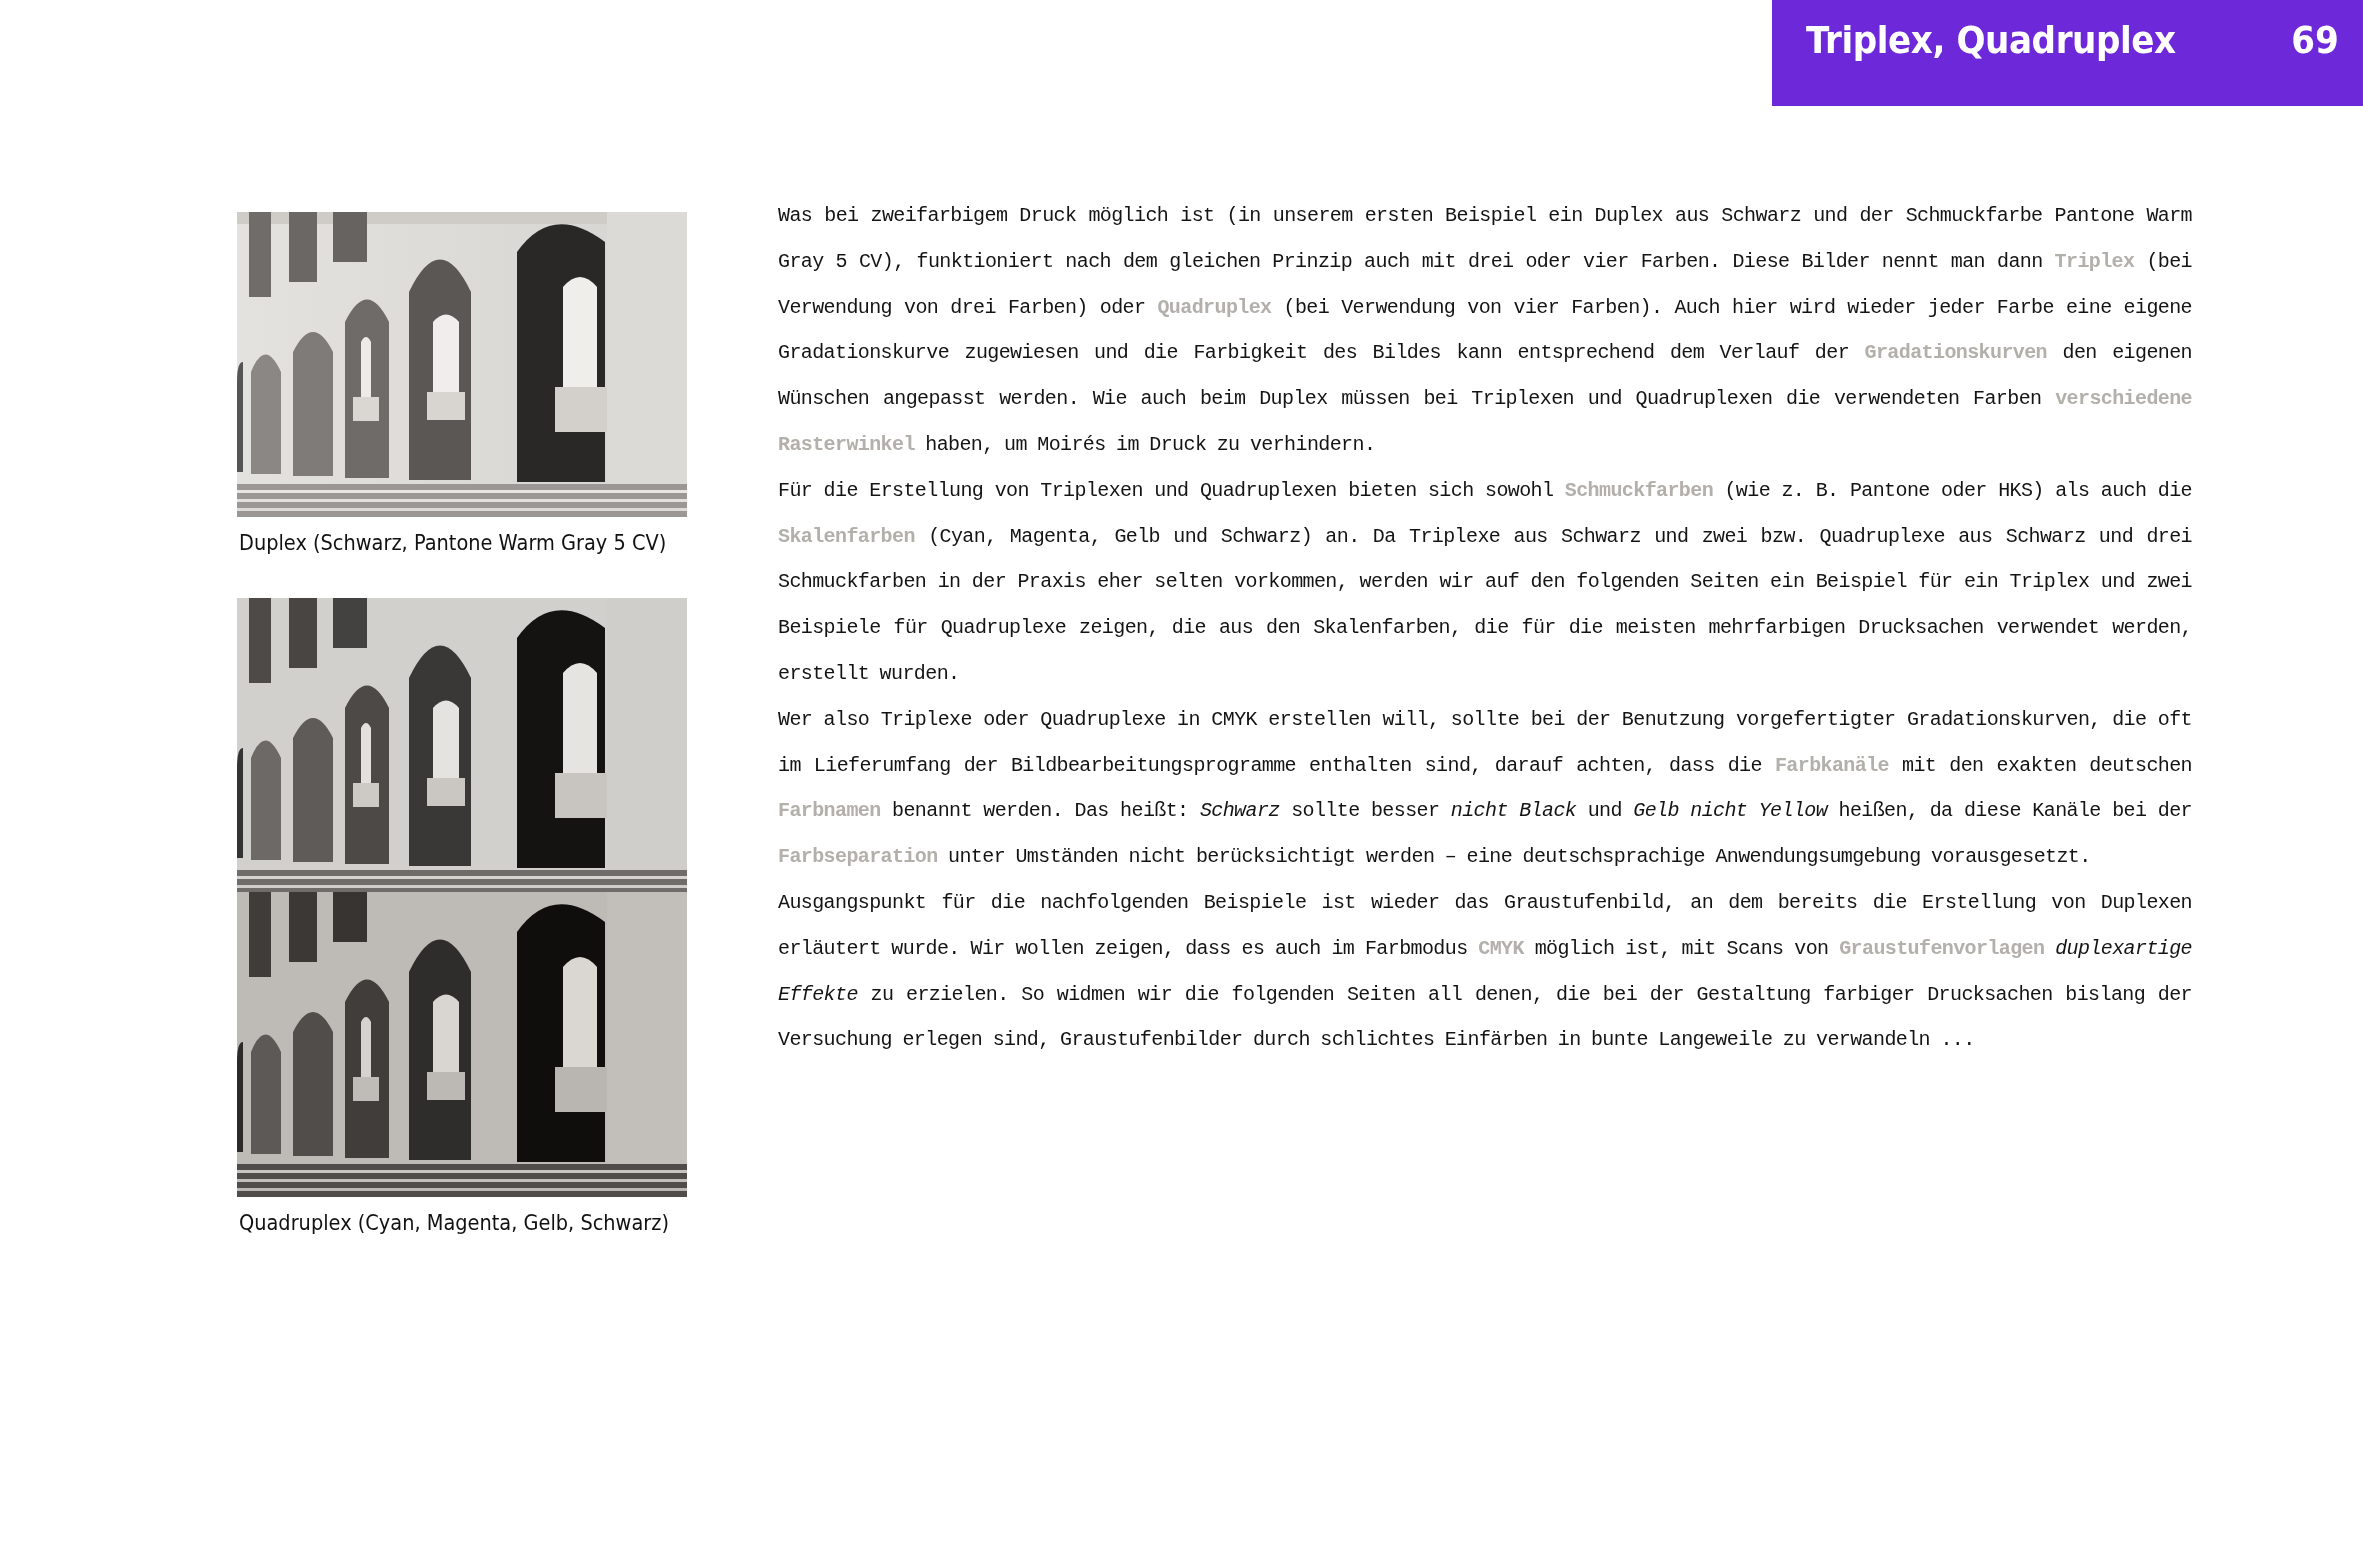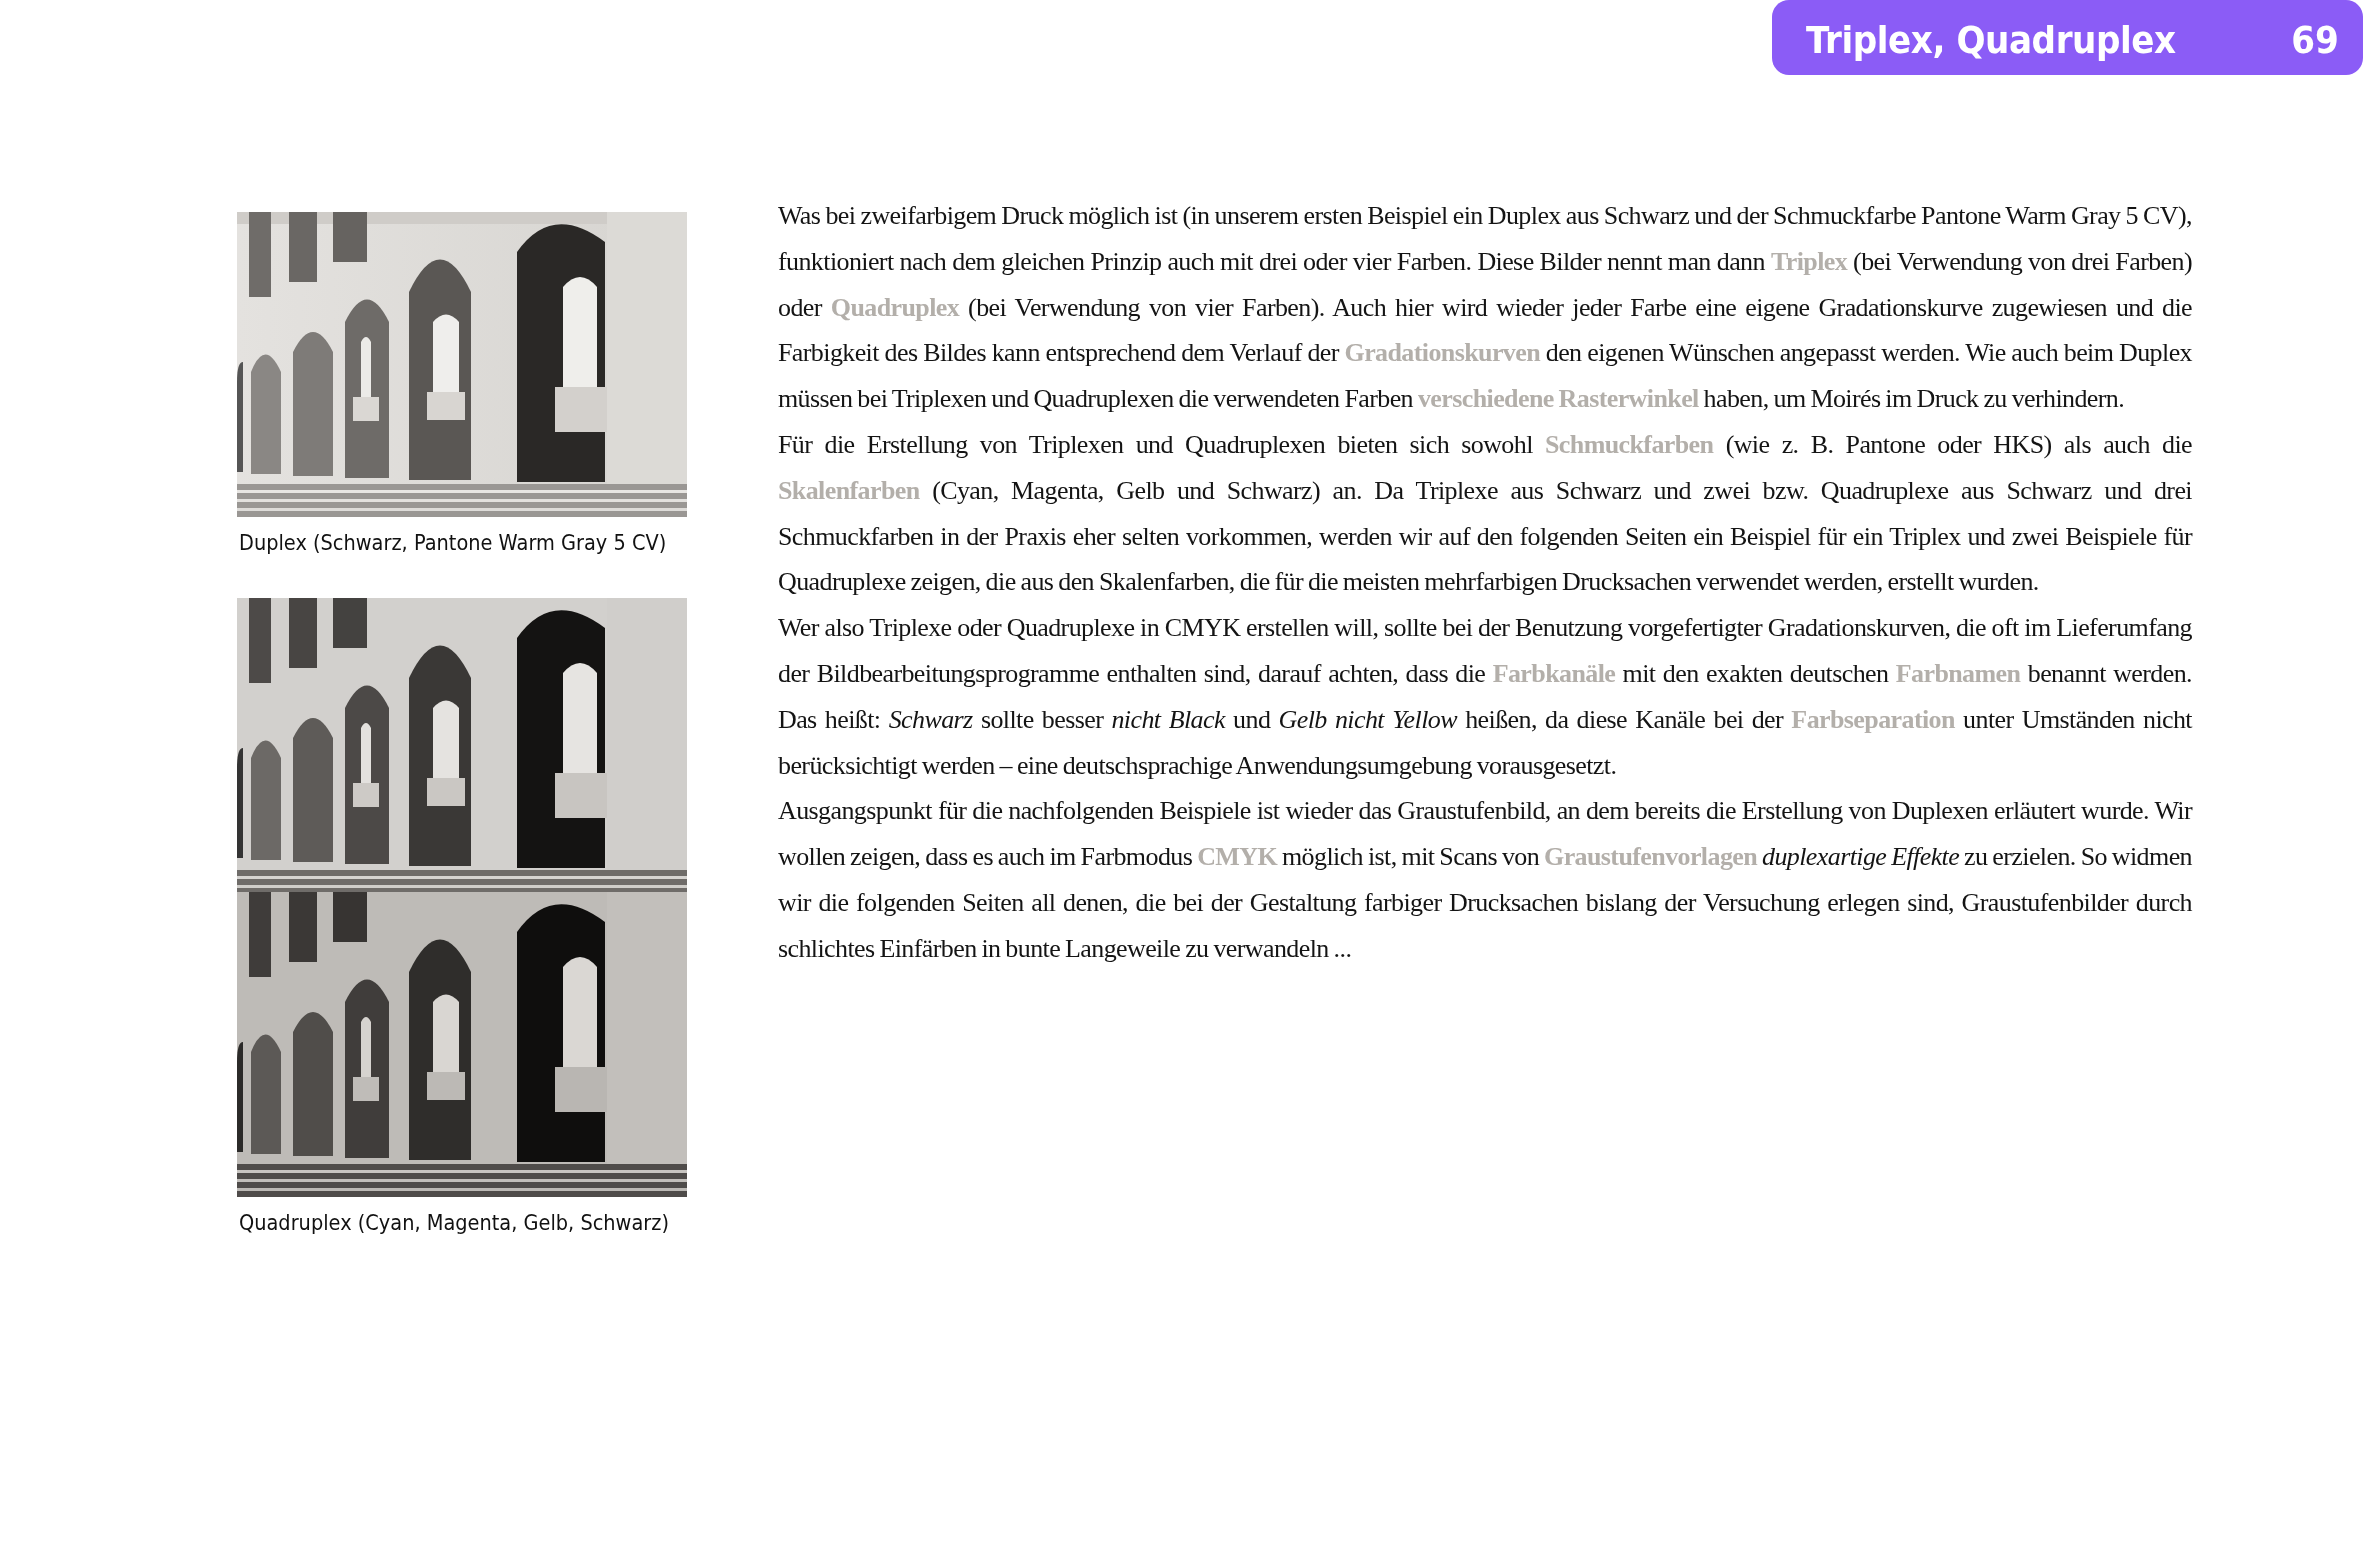--- a/index.html
+++ b/index.html
@@ -1,22 +1,22 @@
 <!DOCTYPE html>
 <html style="--kw: #b3afaa;"><head>
 <meta charset="utf-8">
 <style>
   html, body { margin: 0; padding: 0; background: #ffffff; }
   body {
     width: 2363px; height: 1542px; position: relative; overflow: hidden;
     font-family: "DejaVu Sans", sans-serif; color: #111111;
   }
   .header-bar {
-    position: absolute; left: 1772px; top: 0; width: 591px; height: 75px;
-    background: #8b5cf6; color: #ffffff; border-radius: 17px;
+    position: absolute; left: 1772px; top: 0; width: 591px; height: 106px;
+    background: #6d28d9; color: #ffffff;
   }
   .header-title {
     position: absolute; left: 34px; top: 18px;
     font-family: "DejaVu Sans", sans-serif; font-weight: bold;
     font-size: 38px; letter-spacing: -0.5px; transform: scaleX(0.9); transform-origin: left top;
     white-space: nowrap;
   }
   .header-page {
     position: absolute; right: 24px; top: 18px;
     font-family: "DejaVu Sans", sans-serif; font-weight: bold; font-size: 38px;
@@ -29,21 +29,21 @@
     background: #cfcfcf;
   }
   .caption {
     position: absolute; left: 2px; white-space: nowrap;
     font-family: "DejaVu Sans", sans-serif; font-size: 22px; color: #111;
     transform: scaleX(0.88); transform-origin: left top;
   }
 
   .body-text {
     position: absolute; left: 778px; top: 193px; width: 1414px;
-    font-family: Liberation Serif, serif; font-size: 26px; line-height: 45.8px;
+    font-family: Liberation Mono, monospace; font-size: 20px; line-height: 45.8px;
     color: #141414; text-align: justify; hyphens: manual;
     letter-spacing: -0.6px; word-spacing: -1px;
   }
   .body-text p { margin: 0; }
   .kw { color: #b3afaa; font-weight: bold; }
   .it { font-style: italic; }
 </style>
 </head>
 <body>
 

